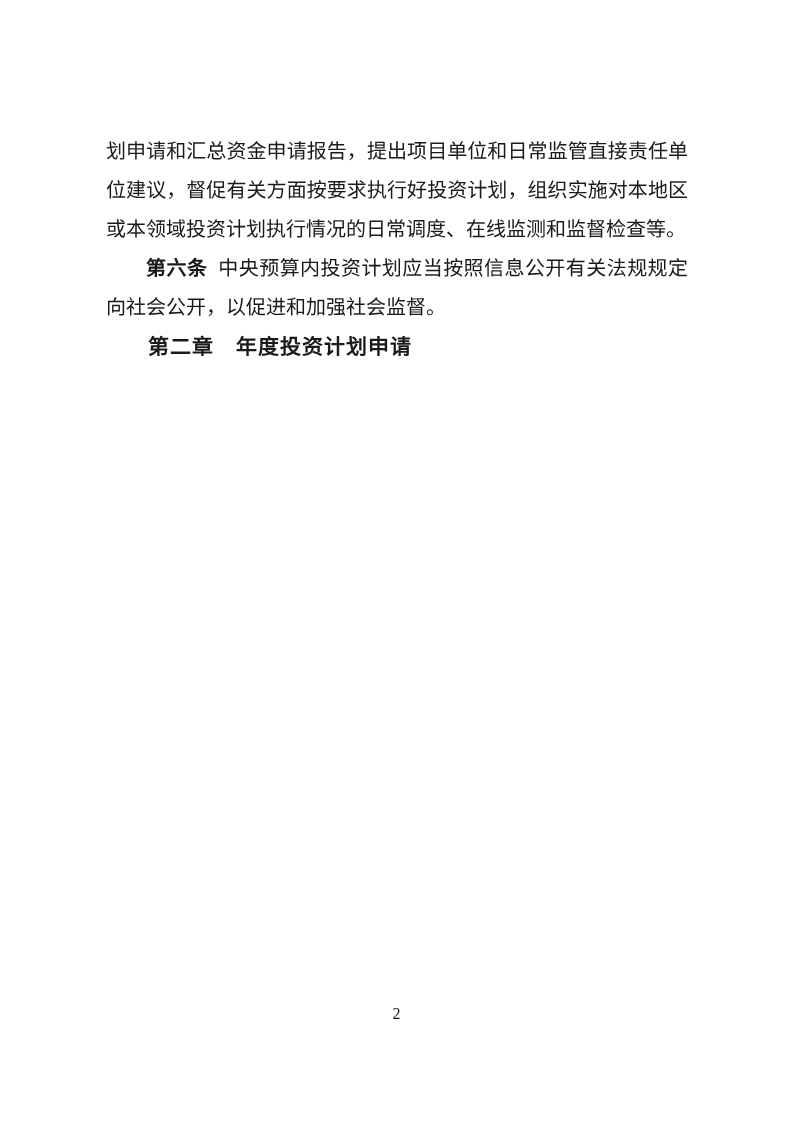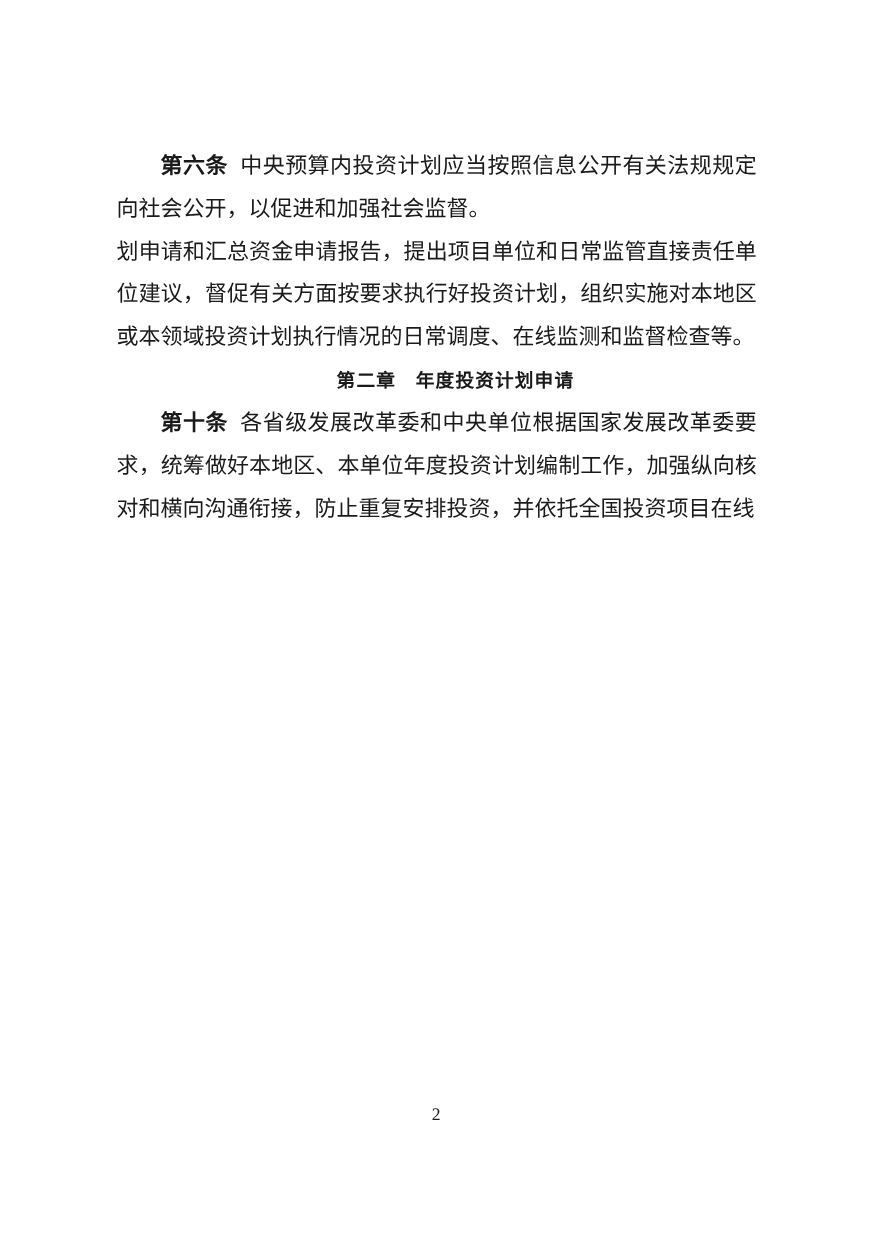--- a/index.html
+++ b/index.html
@@ -40,24 +40,24 @@
 
   .article-label {
     font-weight: bold;
     margin-right: 0.55em;
   }
 
   .chapter-heading {
     margin: 82px 0 0 0;
     padding: 0;
     text-indent: 0;
-    text-align: center;
+    text-align: left;
     font-family: "Liberation Sans", sans-serif;
     font-weight: bold;
-    font-size: 17px;
+    font-size: 21px;
     line-height: 39px;
     letter-spacing: 1px;
   }
 
   .page-number {
     position: absolute;
     top: 1002px;
     left: 0;
     width: 100%;
     text-align: center;
@@ -66,32 +66,29 @@
     color: #1a1a1a;
   }
 </style>
 </head>
 <body>
 
 <div class="page">
 
   <div class="content">
 
+    <p class="para no-indent">划申请和汇总资金申请报告，提出项目单位和日常监管直接责任单位建议，督促有关方面按要求执行好投资计划，组织实施对本地区或本领域投资计划执行情况的日常调度、在线监测和监督检查等。</p>
+
     <p class="para">
       <span class="article-label">第六条</span><span>中央预算内投资计划应当按照信息公开有关法规规定向社会公开，以促进和加强社会监督。</span>
     </p>
-
-    <p class="para no-indent">划申请和汇总资金申请报告，提出项目单位和日常监管直接责任单位建议，督促有关方面按要求执行好投资计划，组织实施对本地区或本领域投资计划执行情况的日常调度、在线监测和监督检查等。</p>
 
 
     <p class="para chapter-heading">第二章　年度投资计划申请</p>
 
 
 
-    <p class="para">
-      <span class="article-label">第十条</span><span>各省级发展改革委和中央单位根据国家发展改革委要求，统筹做好本地区、本单位年度投资计划编制工作，加强纵向核对和横向沟通衔接，防止重复安排投资，并依托全国投资项目在线</span>
-    </p>
 
   </div>
 
   <div class="page-number">2</div>
 
 </div>
 
 </body></html>

